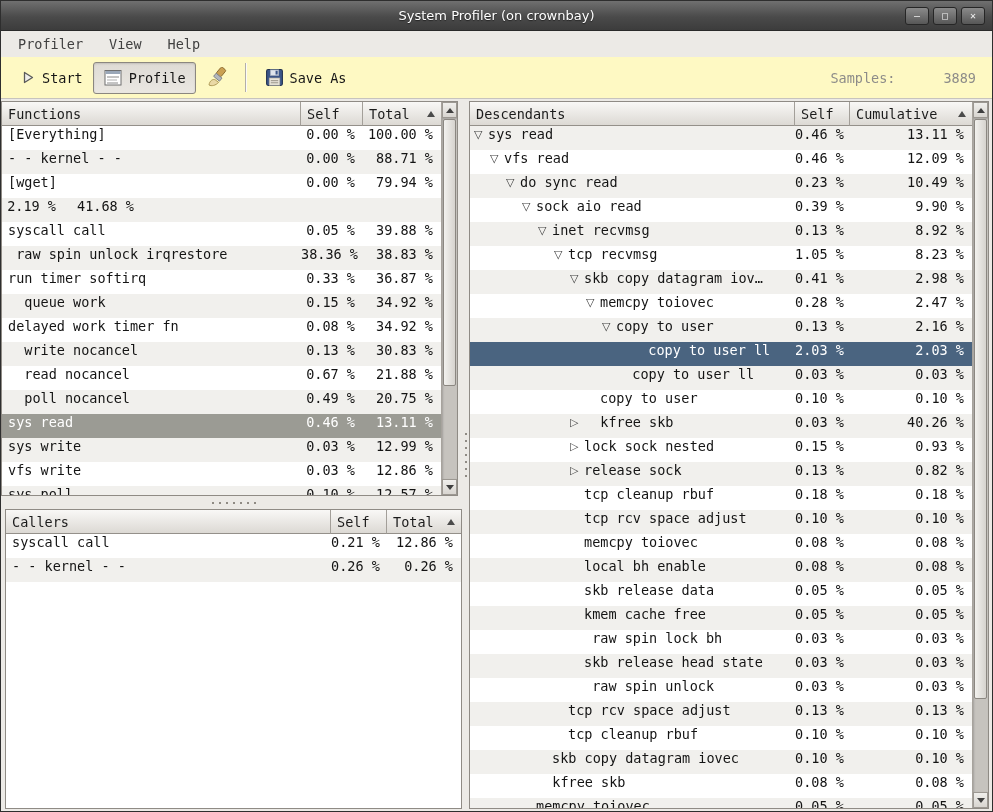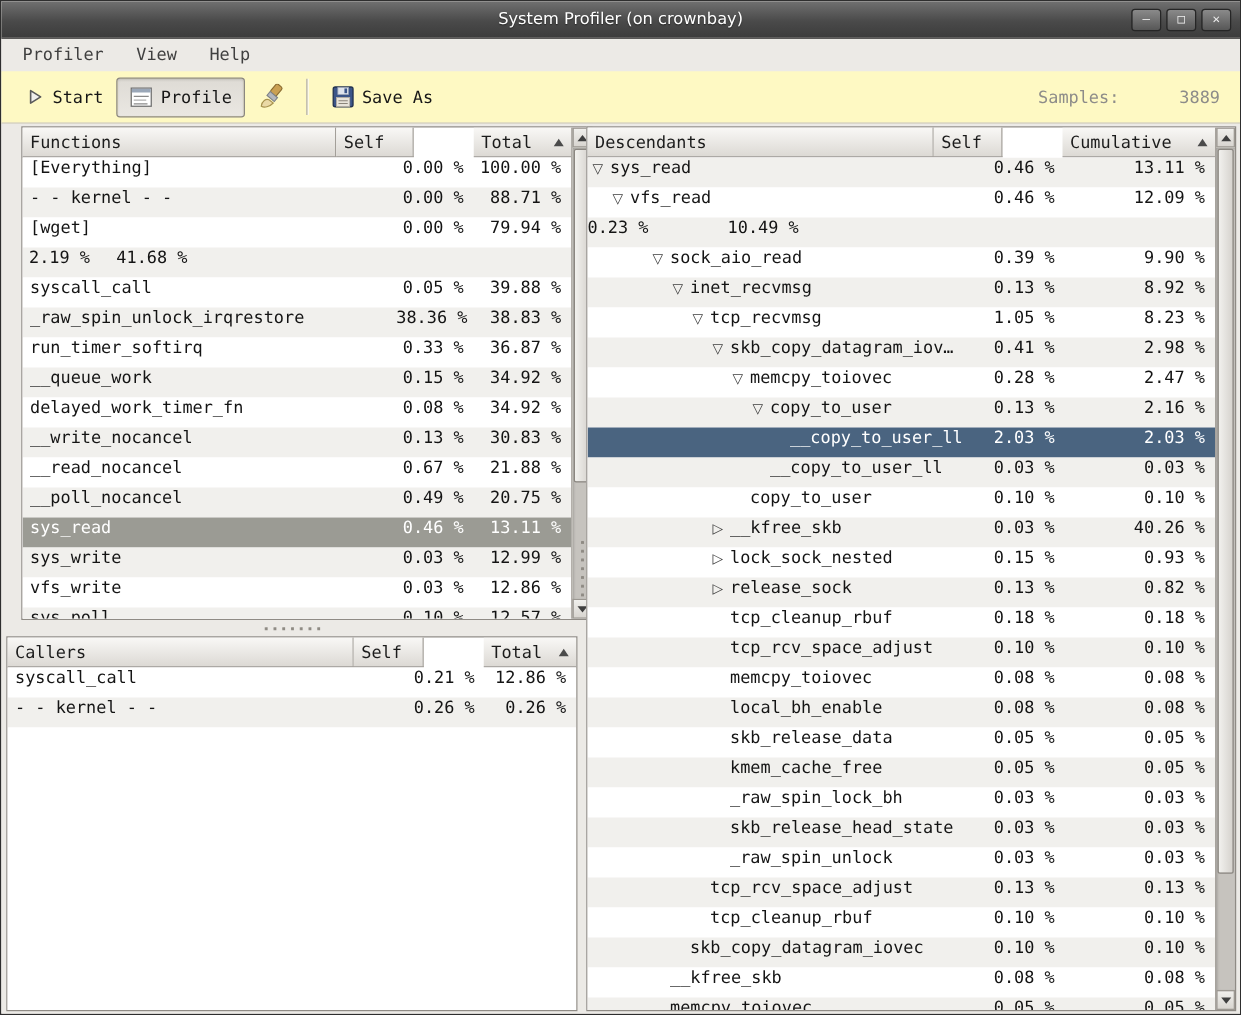--- a/index.html
+++ b/index.html
@@ -24,36 +24,36 @@
   .toolbar { height:42px; display:flex; align-items:center; padding:0 10px; background:#fef9c3; border-bottom:1px solid #c7c4be; font-size:13.5px; color:#161616; }
   .tbtn { display:flex; align-items:center; gap:6px; padding:5px 9px; border:1px solid transparent; border-radius:3px; }
   .tbtn.active { border:1px solid #8b8780; background:linear-gradient(#dedbd5,#eae7e2); box-shadow:inset 0 1px 2px rgba(0,0,0,.13); }
   .tbtn .icon { display:flex; align-items:center; }
   .tsep { width:2px; align-self:stretch; margin:6px 8px; border-left:1px solid #b2afa9; border-right:1px solid #fbfaf8; }
   .samples { margin-left:auto; display:flex; gap:48px; color:#8d8c89; padding-right:6px; }
 
   
   .main { position:absolute; top:98px; left:0; right:0; bottom:0; background:#eceae6; }
   .pane { position:absolute; border:1px solid #8f8b85; background:#fff; overflow:hidden; }
-  .functions-pane { left:16px; top:2px; width:457px; height:395px; }
+  .functions-pane { left:0; top:2px; width:457px; height:395px; }
   .hsplitter { position:absolute; left:4px; top:397px; width:457px; height:13px; display:flex; align-items:center; justify-content:center; }
   .grip-h { width:46px; height:4px; background-image:radial-gradient(circle at 2px 2px, #8f8b84 1.1px, transparent 1.5px); background-size:7px 4px; background-repeat:repeat-x; }
   .callers-pane { left:4px; top:410px; width:457px; bottom:2px; }
   .vsplitter { position:absolute; left:461px; top:2px; width:7px; bottom:2px; display:flex; align-items:center; justify-content:center; }
   .grip-v { width:4px; height:46px; background-image:radial-gradient(circle at 2px 2px, #8f8b84 1.1px, transparent 1.5px); background-size:4px 7px; background-repeat:repeat-y; }
   .desc-pane { left:468px; top:2px; right:3px; bottom:2px; }
 
   .tv-inner { position:absolute; left:0; top:0; bottom:0; }
   .with-scroll .tv-inner { right:16px; }
   .no-scroll .tv-inner { right:0; }
 
   .tv-header { display:flex; height:24px; }
   .hcell { display:flex; align-items:center; padding-left:6px; font-size:13.5px; color:#1b1b1b; white-space:nowrap;
     background:linear-gradient(#f9f8f6,#dcd9d4); border-right:1px solid #a39f99; border-bottom:1px solid #94908a; }
-  .hcell:last-child { border-right:none;margin-left:48px; }
+  .hcell:last-child { border-right:none; }
   .h-name { flex:1; min-width:0; }
   .sort-arrow { width:0; height:0; border-left:4px solid transparent; border-right:4px solid transparent; border-bottom:6px solid #4b4b4b; margin-left:auto; margin-right:6px; }
 
   .tv-body { position:absolute; left:0; right:0; top:24px; bottom:0; overflow:hidden; background:#fff; display:flex; flex-direction:column; }
   .row { display:flex; height:24px; flex:none; align-items:flex-start; font-size:13.5px; color:#141414; white-space:nowrap; }
   .cell-name { flex:1; min-width:0; padding-left:6px; overflow:hidden; display:flex; align-items:center; }
   .cell-num { flex:none; text-align:right; padding-right:8px; }
 
   .fn-self { width:62px; } .fn-total { width:78px; }
   .c-self  { width:56px; } .c-total  { width:74px; }
@@ -342,20 +342,24 @@
             <div class="row odd exp-open" style="--indent: 1;">
               <div class="cell-name">
                 <span class="expander"></span>
                 <span>vfs_read</span>
               </div>
               <div class="cell-num d-self">0.46 %</div>
               <div class="cell-num d-cum">12.09 %</div>
             </div>
 
             <div class="row even exp-open" style="--indent: 2;">
+              <div class="cell-name">
+                <span class="expander"></span>
+                <span>do_sync_read</span>
+              </div>
               <div class="cell-num d-self">0.23 %</div>
               <div class="cell-num d-cum">10.49 %</div>
             </div>
 
             <div class="row odd exp-open" style="--indent: 3;">
               <div class="cell-name">
                 <span class="expander"></span>
                 <span>sock_aio_read</span>
               </div>
               <div class="cell-num d-self">0.39 %</div>

